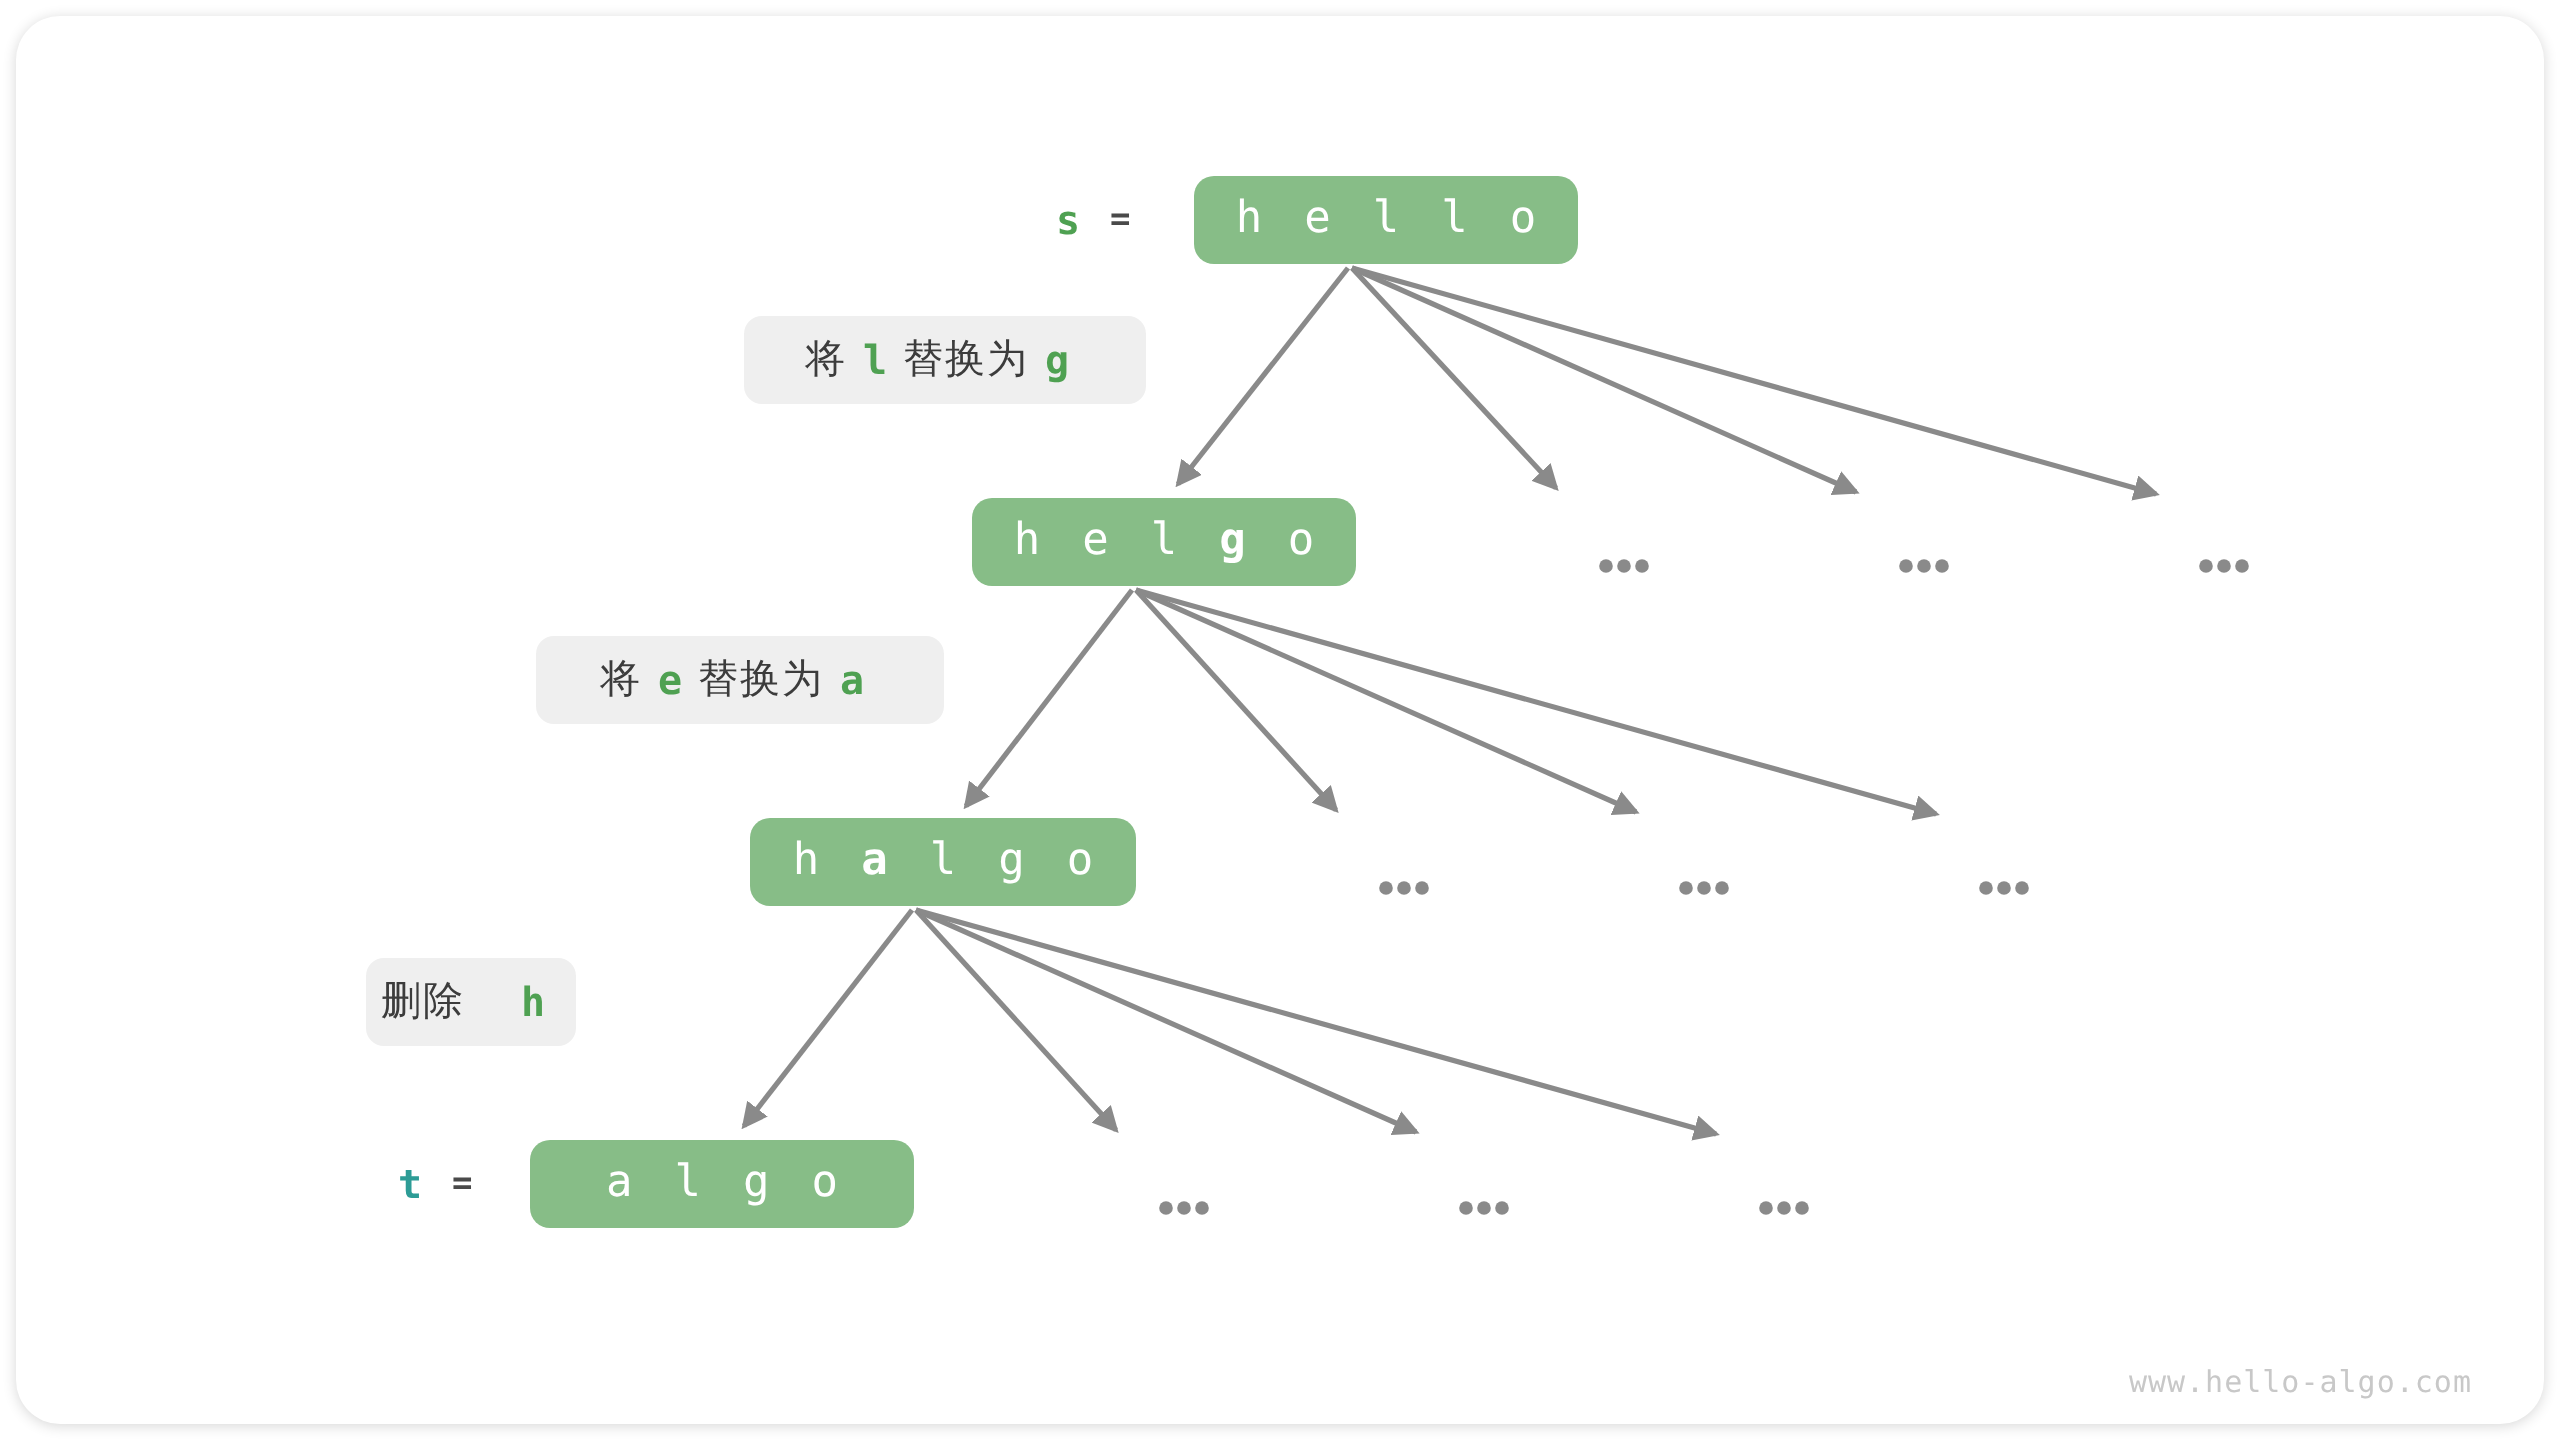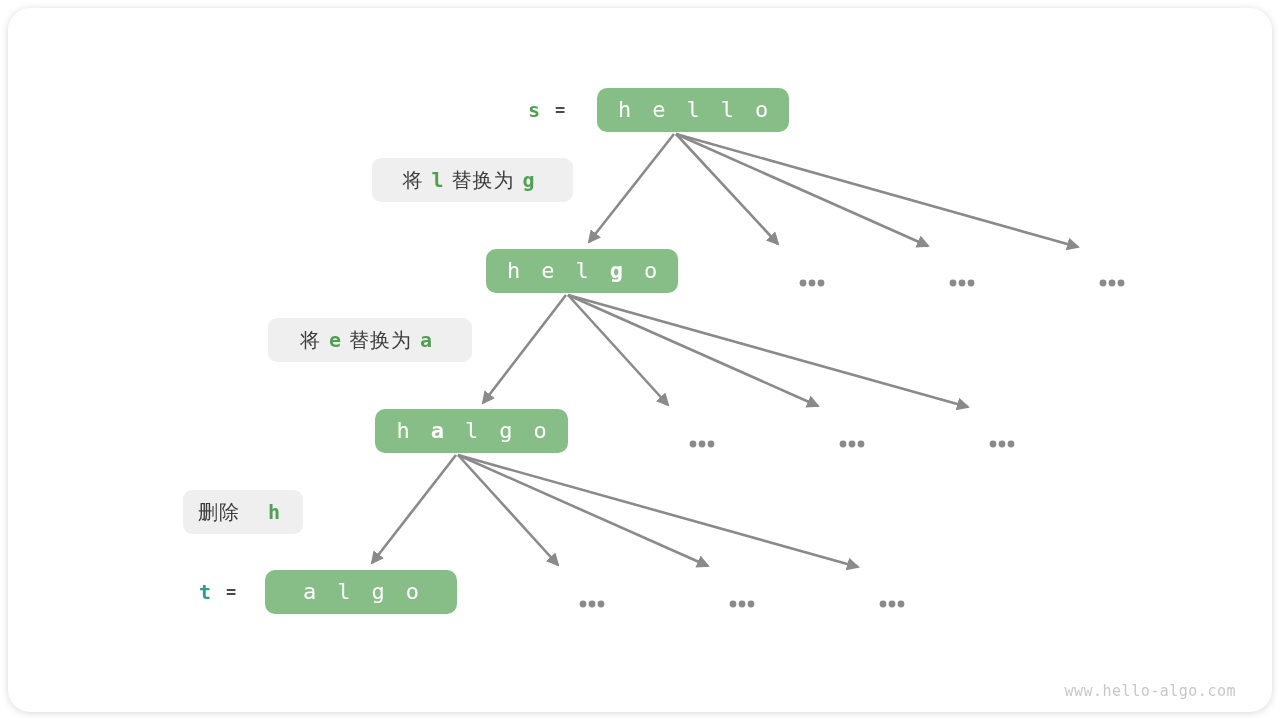--- a/index.html
+++ b/index.html
@@ -152,18 +152,18 @@
       <span class="codechar" style="color: rgb(79, 161, 82);">l</span>
       <span class="cjk" style="color: rgb(60, 60, 60);">替换为</span>
       <span class="codechar" style="color: rgb(79, 161, 82);">g</span>
     </div>
     <div class="oplabel" style="left: 268px; top: 318px; width: 204px; height: 44px; background: rgb(239, 239, 239);">
       <span class="cjk" style="color: rgb(60, 60, 60);">将</span>
       <span class="codechar" style="color: rgb(79, 161, 82);">e</span>
       <span class="cjk" style="color: rgb(60, 60, 60);">替换为</span>
       <span class="codechar" style="color: rgb(79, 161, 82);">a</span>
     </div>
-    <div class="oplabel" style="left: 183px; top: 490px; width: 120px; height: 44px; background: rgb(239, 239, 239); gap: 20px;">
+    <div class="oplabel" style="left: 183px; top: 479px; width: 105px; height: 44px; background: rgb(239, 239, 239); gap: 20px;">
       <span class="cjk" style="color: rgb(60, 60, 60);">删除</span>
       <span class="codechar" style="color: rgb(79, 161, 82);">h</span>
     </div>
   </div>
 <div class="watermark" style="color: rgb(200, 200, 200); margin-top: 15px;">www.hello-algo.com</div>
 
 </body></html>

